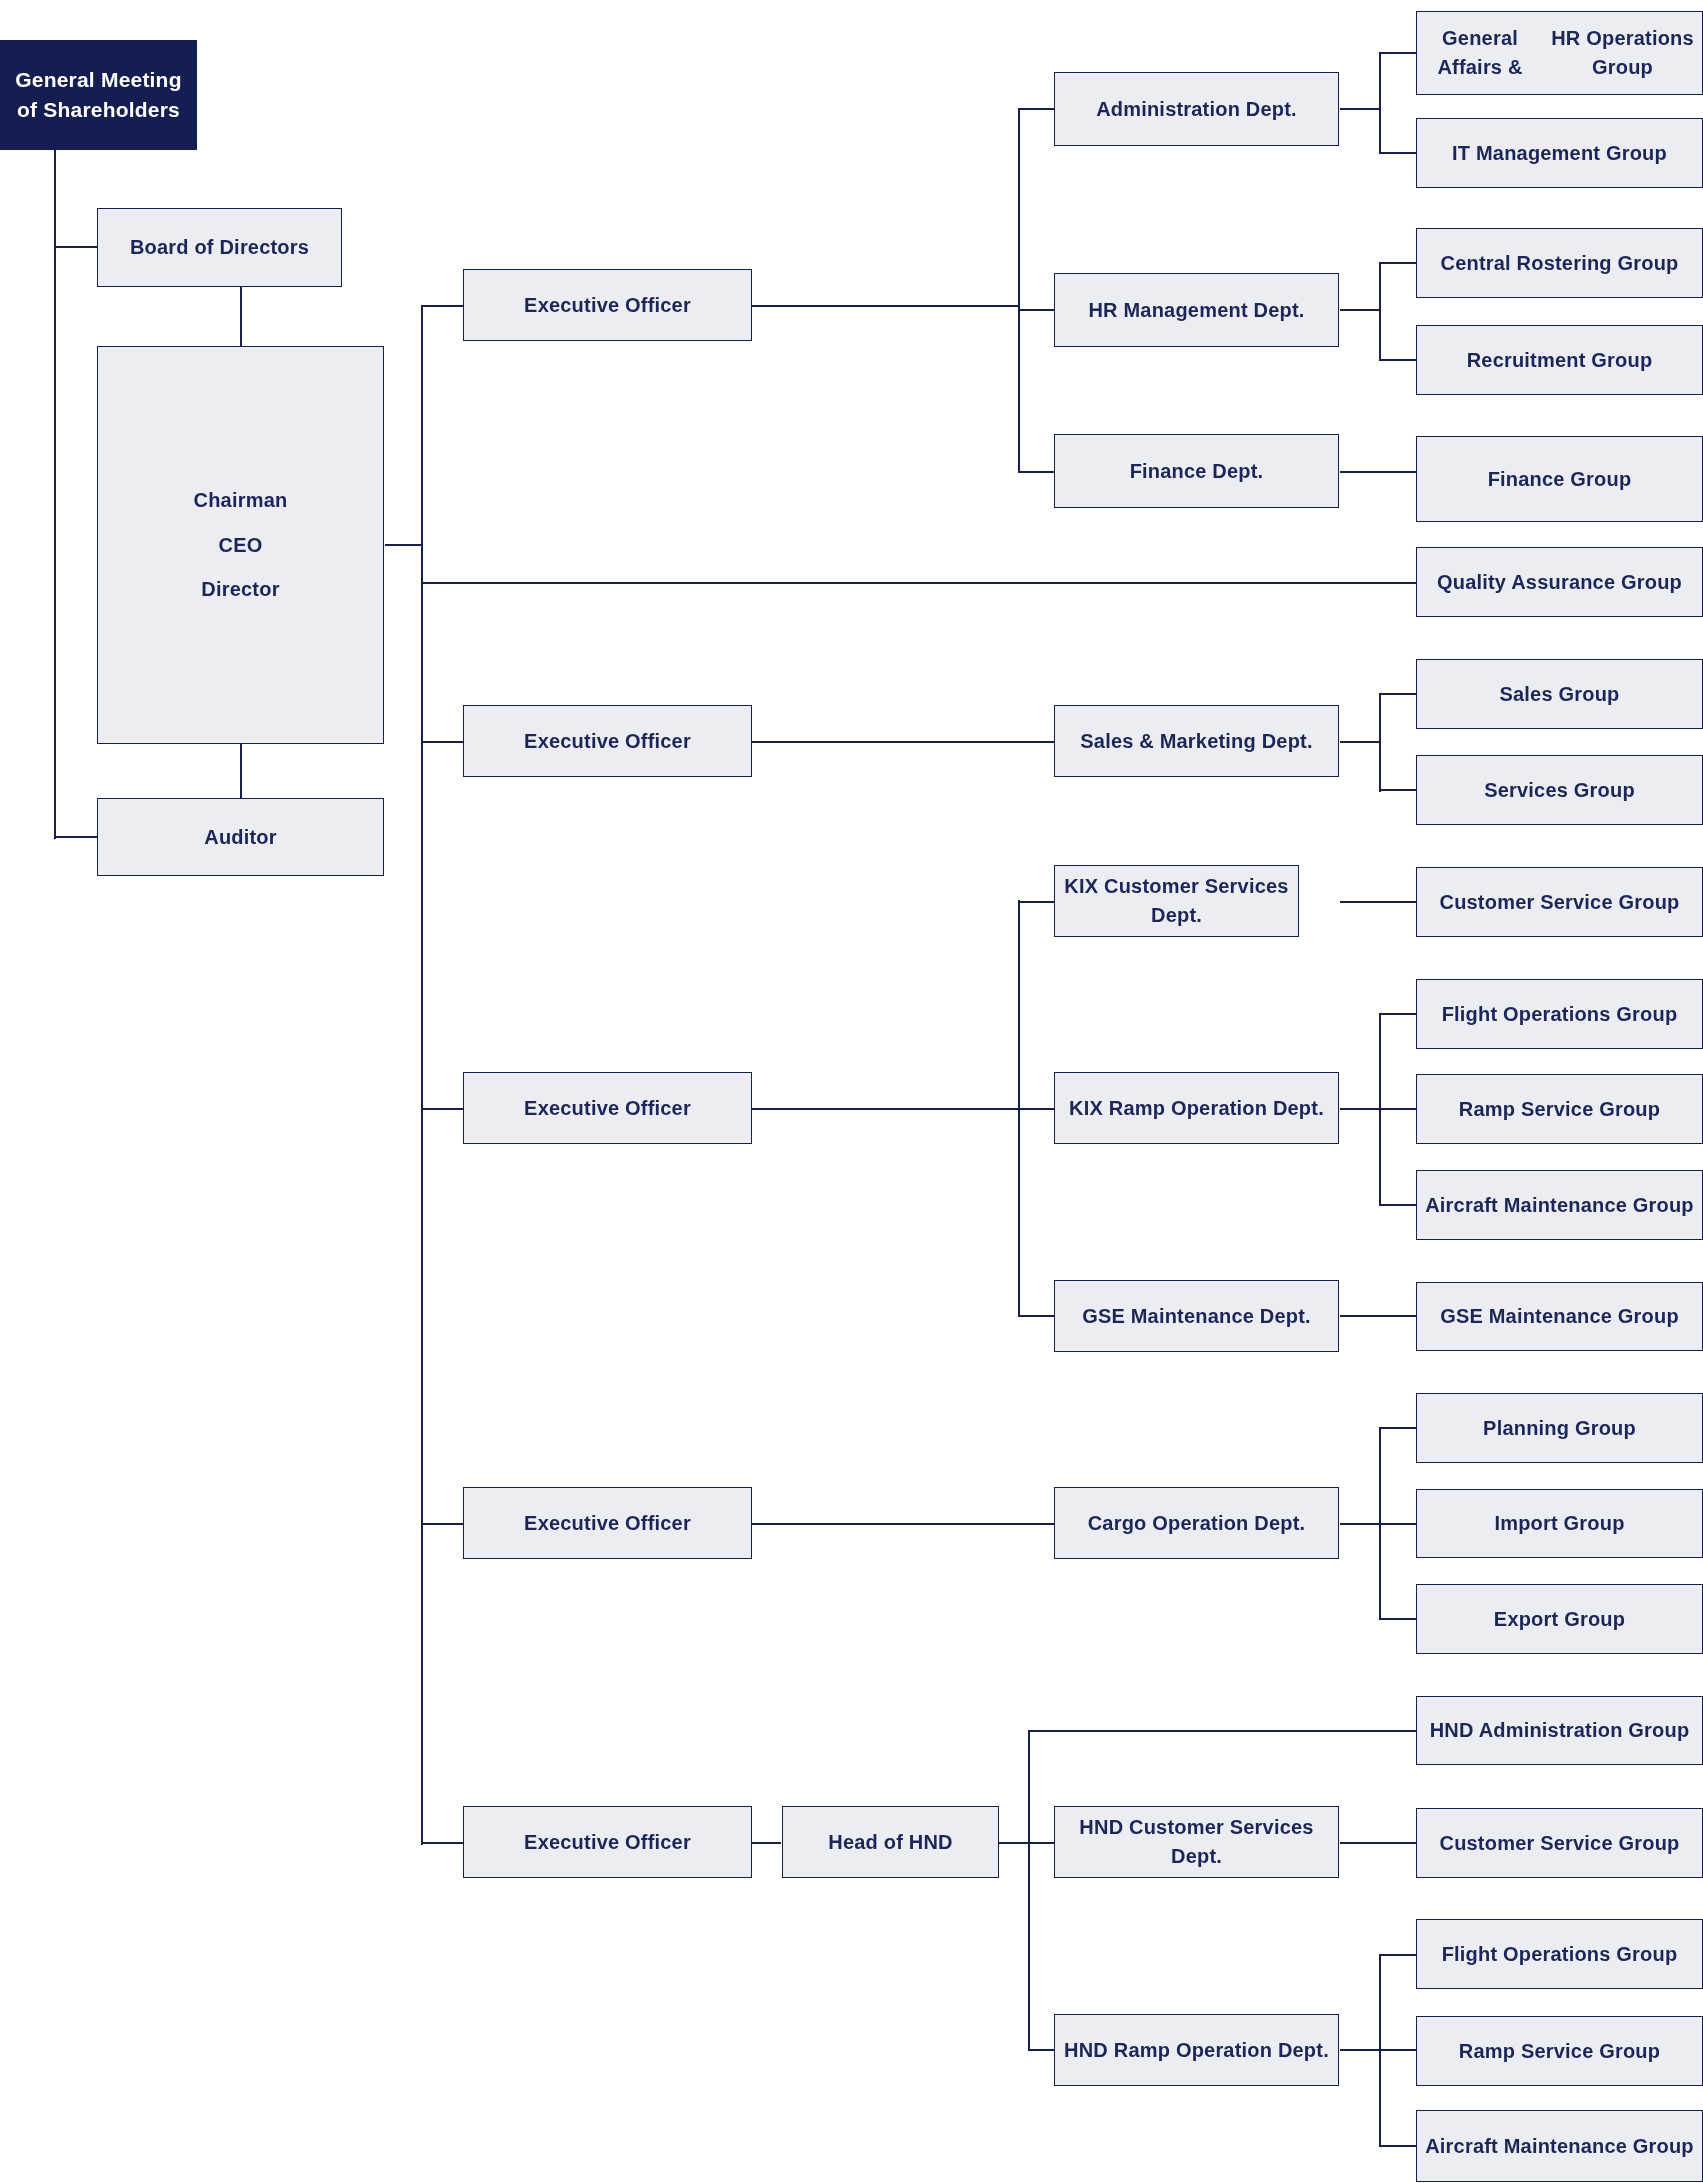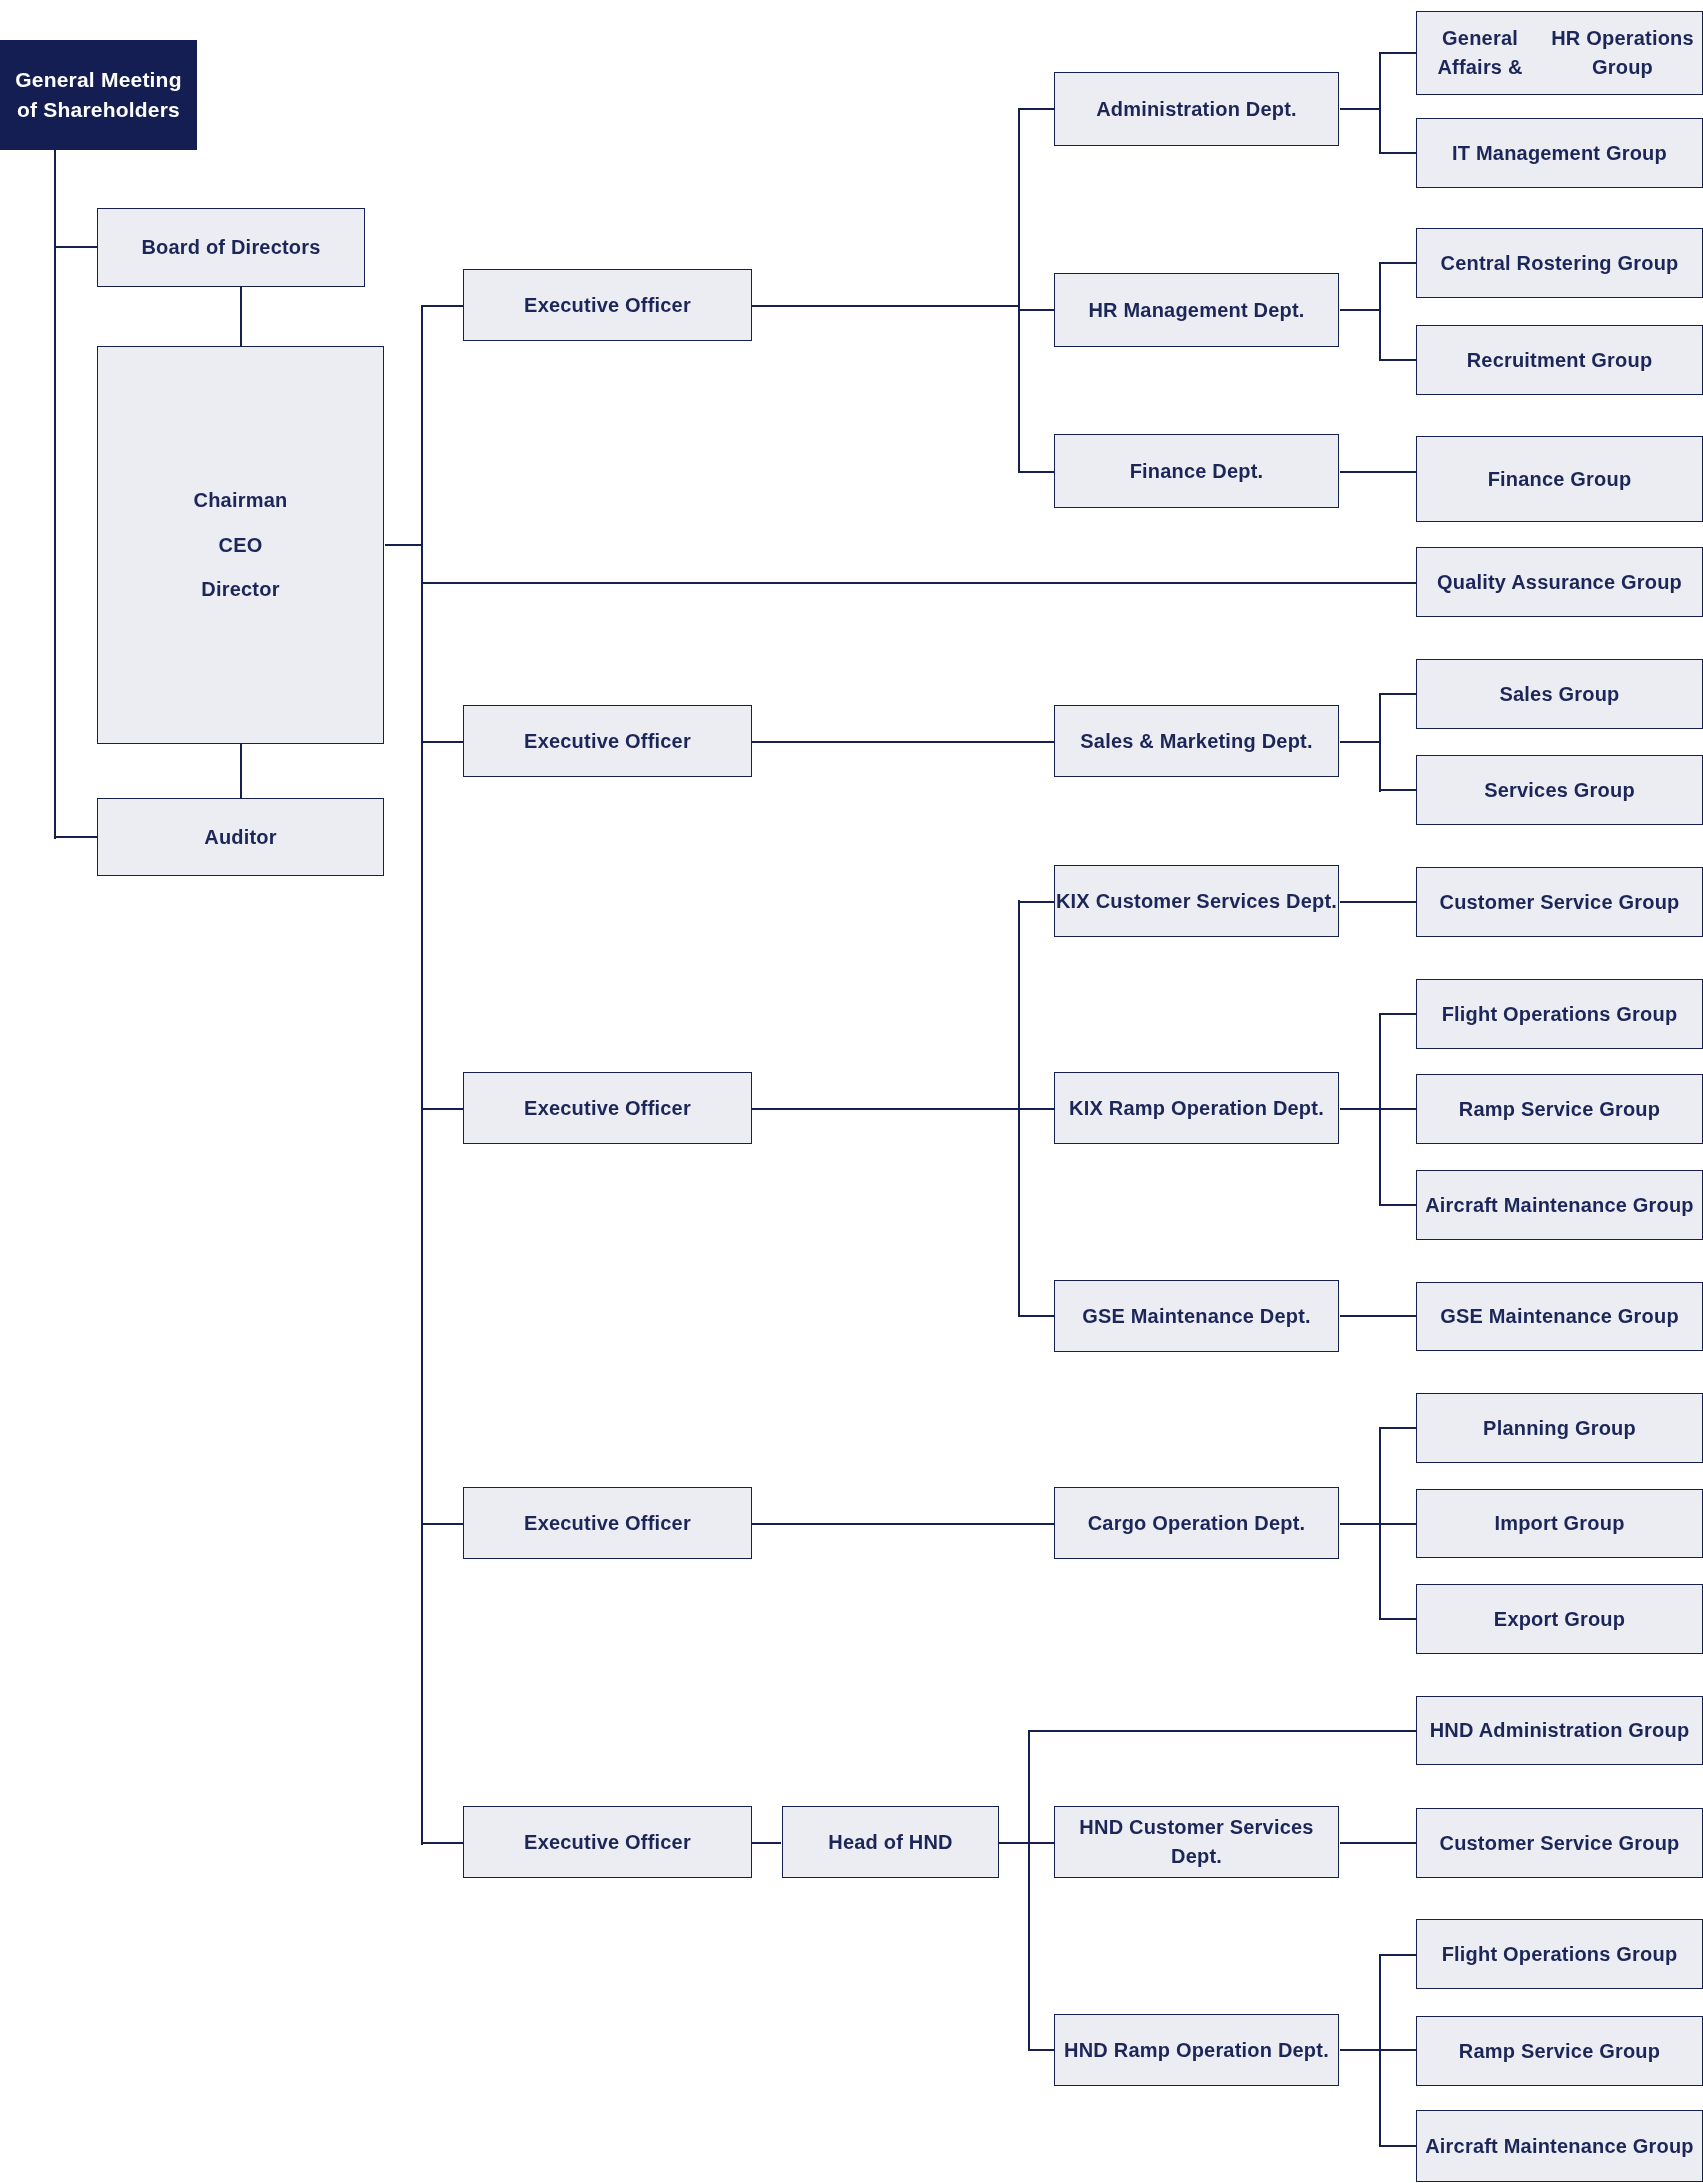--- a/index.html
+++ b/index.html
@@ -102,21 +102,21 @@
   <div class="line" style="left:1379px;top:1954px;width:1.6px;height:193px"></div>
   <div class="line" style="left:1379px;top:1954px;width:38px;height:1.6px"></div>
   <div class="line" style="left:1379px;top:2049px;width:38px;height:1.6px"></div>
   <div class="line" style="left:1379px;top:2145px;width:38px;height:1.6px"></div>
 
   <div class="box root" style="left:0px;top:24px;width:197px;height:110px">
     <span>General Meeting</span>
     <span>of Shareholders</span>
   </div>
 
-  <div class="box" style="left:97px;top:208px;width:268px;height:79px">
+  <div class="box" style="left:97px;top:208px;width:245px;height:79px">
       <span>Board of Directors</span>
     </div>
 
   <div class="box chairman" style="left:97px;top:346px;width:287px;height:398px">
     <span>Chairman</span>
     <span>CEO</span>
     <span>Director</span>
   </div>
 
   <div class="box" style="left:97px;top:798px;width:287px;height:78px">
@@ -148,21 +148,21 @@
     </div>
   <div class="box" style="left:1054px;top:273px;width:285px;height:74px">
       <span>HR Management Dept.</span>
     </div>
   <div class="box" style="left:1054px;top:434px;width:285px;height:74px">
       <span>Finance Dept.</span>
     </div>
   <div class="box" style="left:1054px;top:705px;width:285px;height:72px">
       <span>Sales &amp; Marketing Dept.</span>
     </div>
-  <div class="box" style="left:1054px;top:865px;width:285px;height:72px">
+  <div class="box" style="left:1054px;top:865px;width:245px;height:72px">
       <span>KIX Customer Services Dept.</span>
     </div>
   <div class="box" style="left:1054px;top:1072px;width:285px;height:72px">
       <span>KIX Ramp Operation Dept.</span>
     </div>
   <div class="box" style="left:1054px;top:1280px;width:285px;height:72px">
       <span>GSE Maintenance Dept.</span>
     </div>
   <div class="box" style="left:1054px;top:1487px;width:285px;height:72px">
       <span>Cargo Operation Dept.</span>

